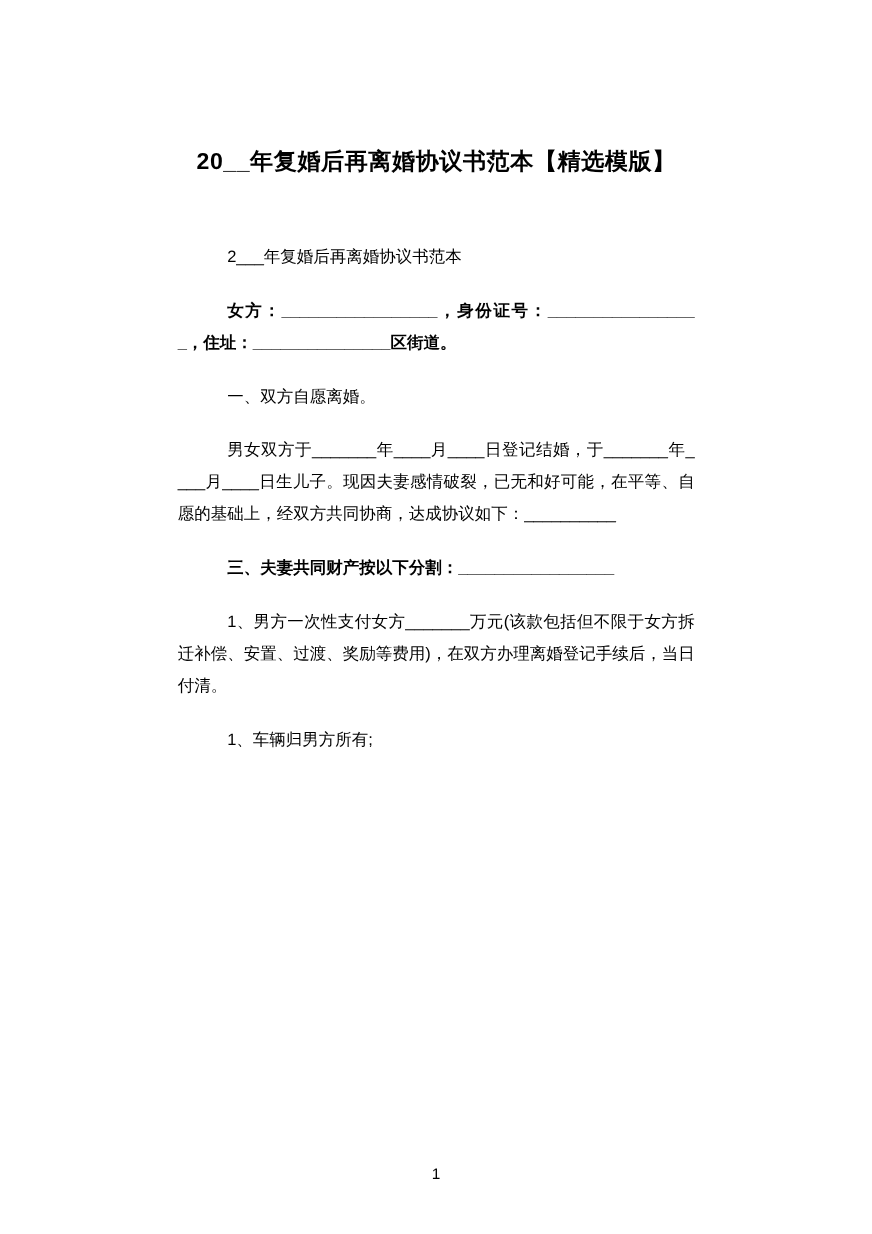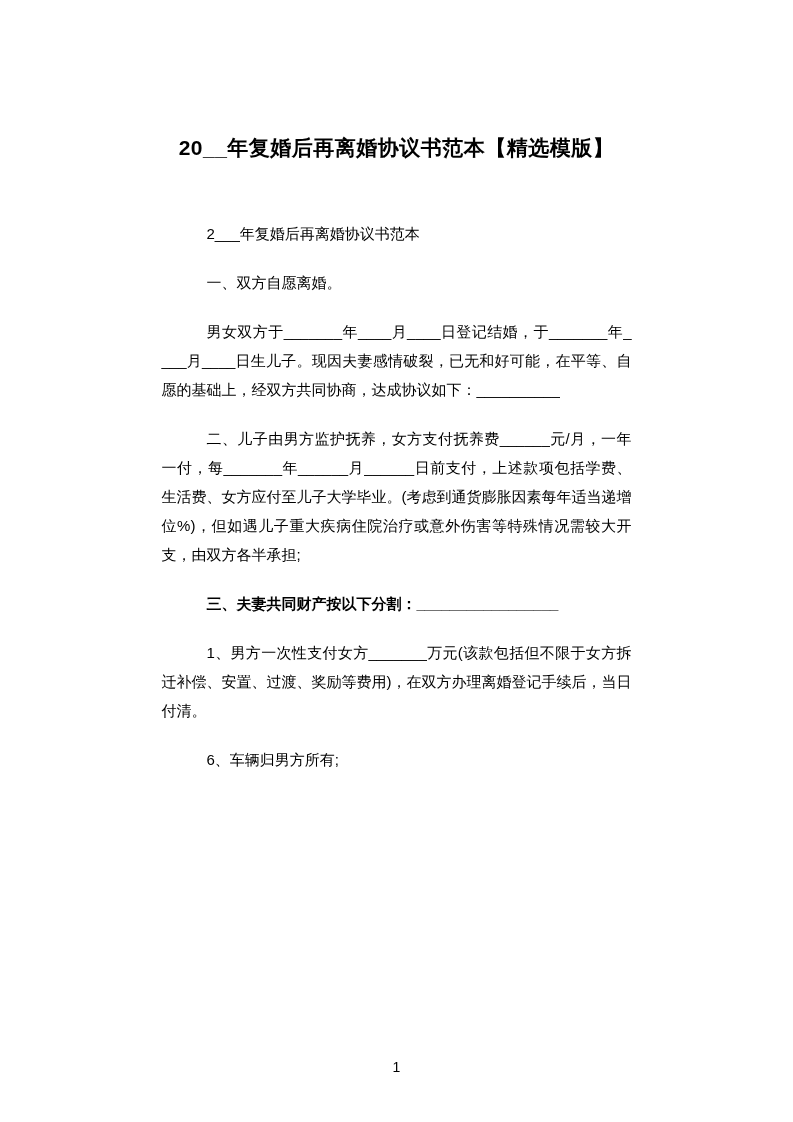--- a/index.html
+++ b/index.html
@@ -56,31 +56,31 @@
 
 <div class="page">
 
   <h1 class="doc-title">20__年复婚后再离婚协议书范本【精选模版】</h1>
 
   <div class="doc-body">
 
     <p class="para">2___年复婚后再离婚协议书范本</p>
 
 
+    <p class="para bold">女方：_________________，身份证号：_________________，住址：_______________区街道。</p>
 
     <p class="para">一、双方自愿离婚。</p>
 
     <p class="para">男女双方于_______年____月____日登记结婚，于_______年____月____日生儿子。现因夫妻感情破裂，已无和好可能，在平等、自愿的基础上，经双方共同协商，达成协议如下：__________</p>
 
-    <p class="para">二、儿子由男方监护抚养，女方支付抚养费______元/月，一年一付，每_______年______月______日前支付，上述款项包括学费、生活费、女方应付至儿子大学毕业。(考虑到通货膨胀因素每年适当递增位%)，但如遇儿子重大疾病住院治疗或意外伤害等特殊情况需较大开支，由双方各半承担;</p>
 
     <p class="para bold">三、夫妻共同财产按以下分割：_________________</p>
 
     <p class="para">1、男方一次性支付女方_______万元(该款包括但不限于女方拆迁补偿、安置、过渡、奖励等费用)，在双方办理离婚登记手续后，当日付清。</p>
 
-    <p class="para">6、车辆归男方所有;</p>
+    <p class="para">1、车辆归男方所有;</p>
 
 
   </div>
 
   <div class="page-footer">1</div>
 
 </div>
 
 </body></html>

